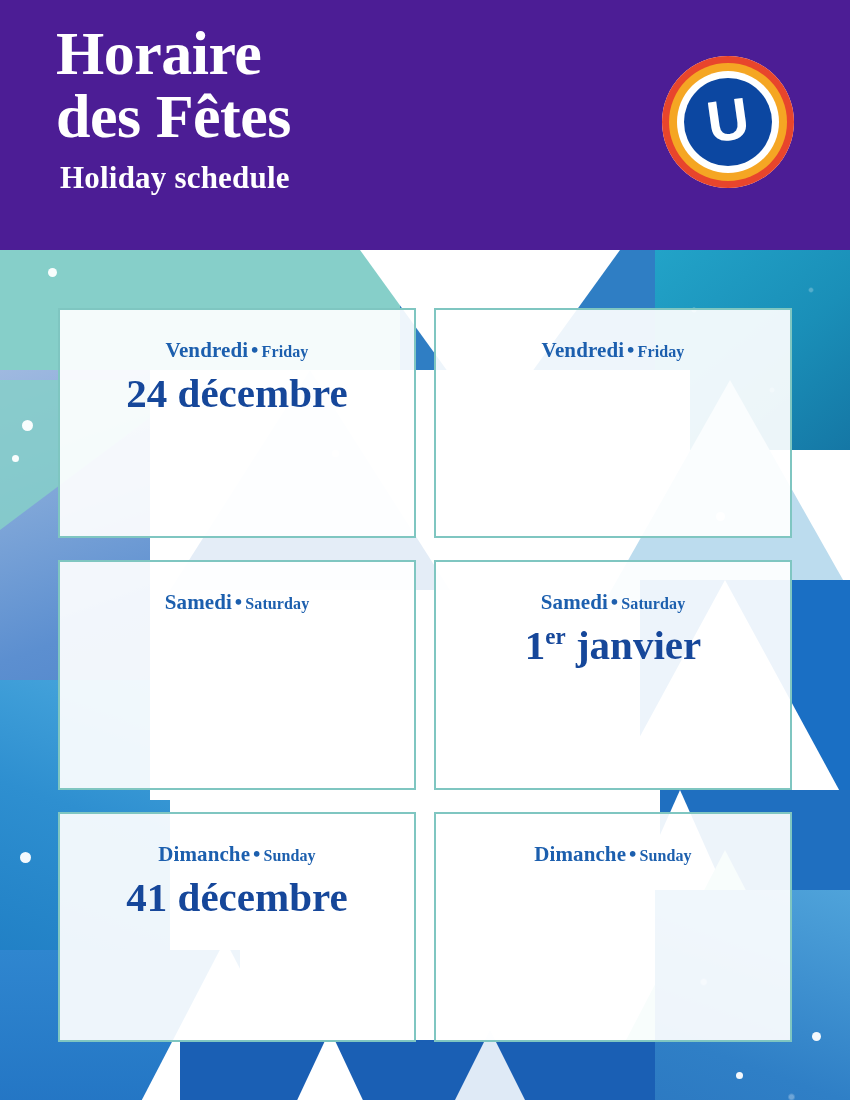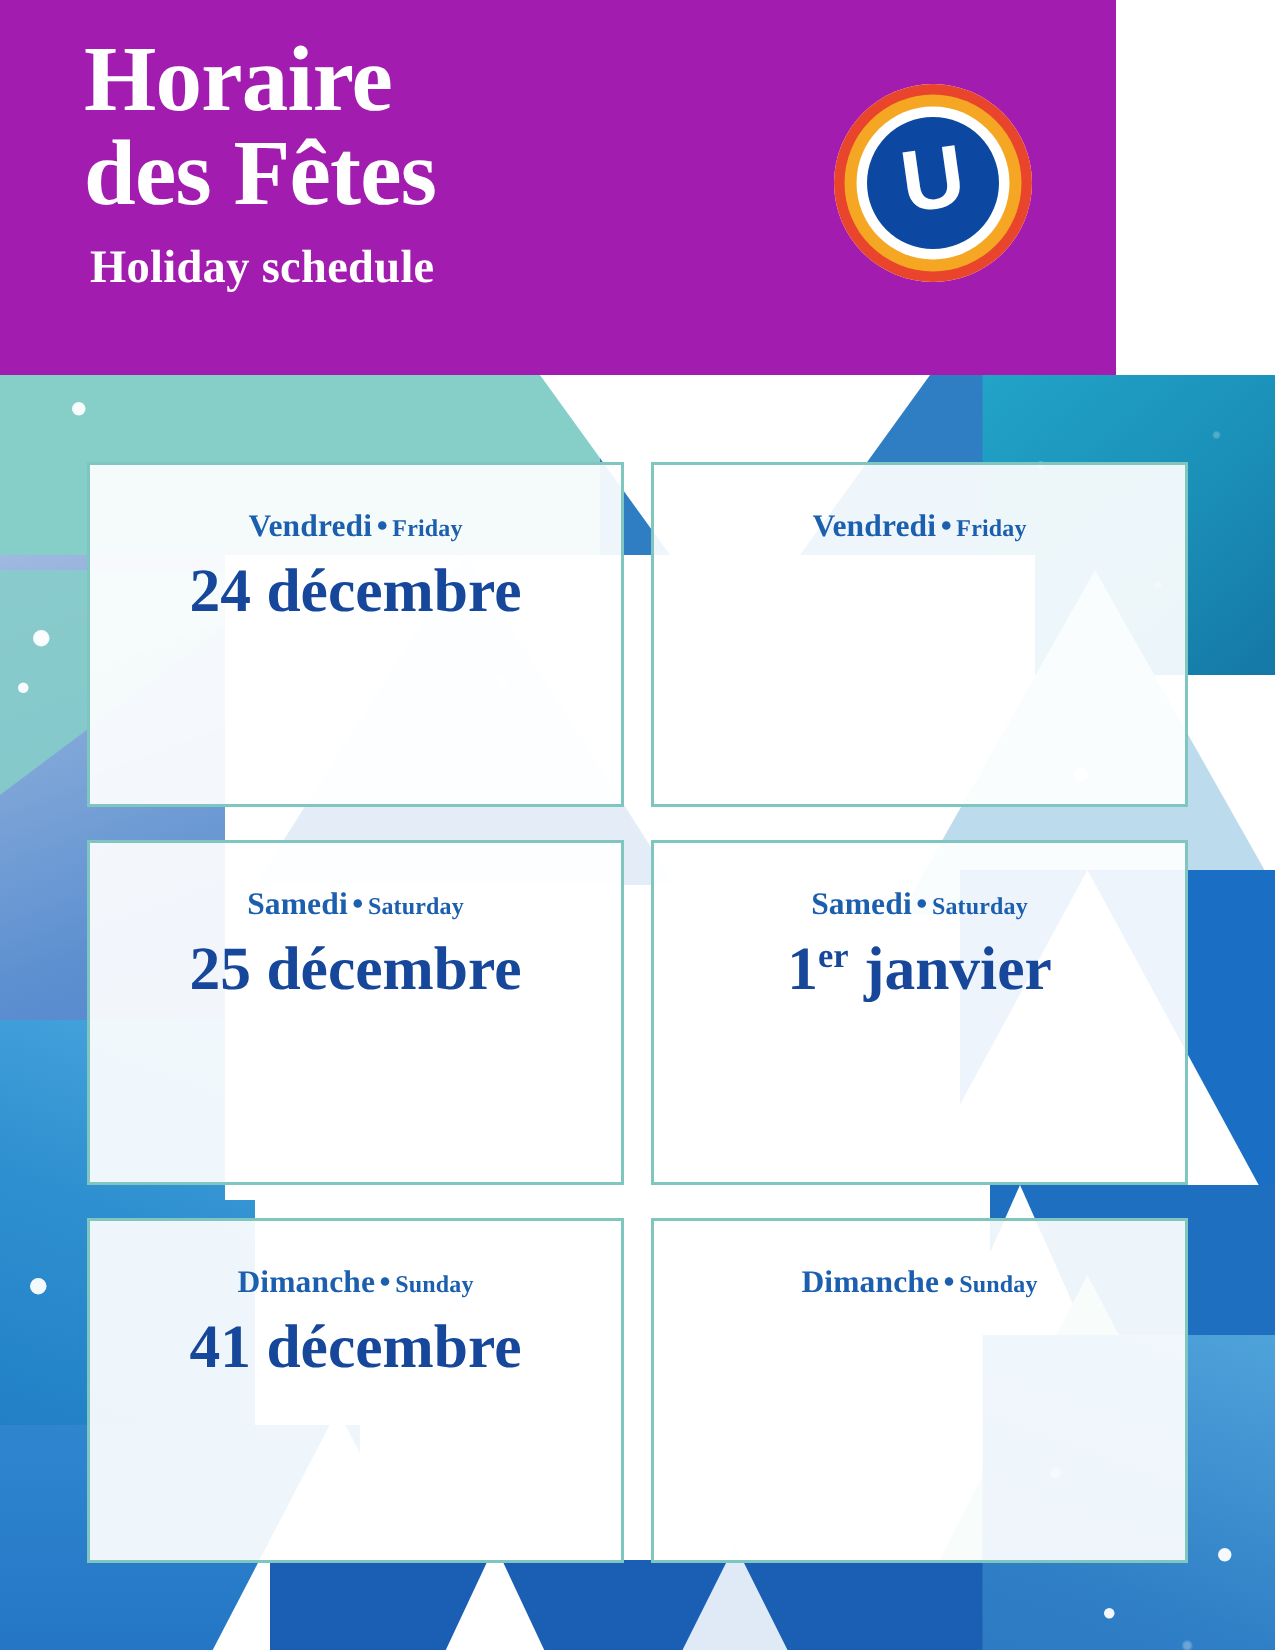--- a/index.html
+++ b/index.html
@@ -19,23 +19,23 @@
     height: 1100px;
     overflow: hidden;
     background: #ffffff;
   }
 
   
   .header {
     position: absolute;
     left: 0;
     top: 0;
-    width: 744px;
+    width: 850px;
     height: 250px;
-    background: #a21caf;
+    background: #4c1d95;
     z-index: 40;
   }
   .header-titles {
     position: absolute;
     left: 56px;
     top: 22px;
     color: #ffffff;
   }
   .title-fr {
     font-family: "Liberation Serif", serif;
@@ -389,21 +389,20 @@
     <div class="card">
       <div class="card-dayline">
         <span>Vendredi</span><span class="bullet">•</span><span class="card-day-en">Friday</span>
       </div>
     </div>
 
     <div class="card">
       <div class="card-dayline">
         <span>Samedi</span><span class="bullet">•</span><span class="card-day-en">Saturday</span>
       </div>
-      <div class="card-date">25 décembre</div>
     </div>
 
     <div class="card">
       <div class="card-dayline">
         <span>Samedi</span><span class="bullet">•</span><span class="card-day-en">Saturday</span>
       </div>
       <div class="card-date"><span>1</span><sup>er</sup> <span>janvier</span></div>
     </div>
 
     <div class="card">

